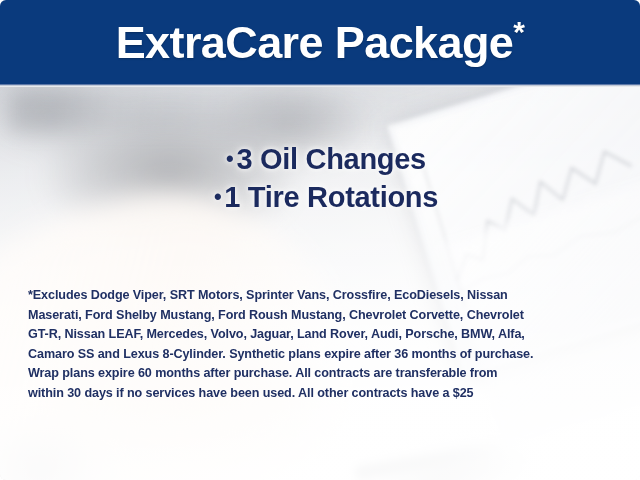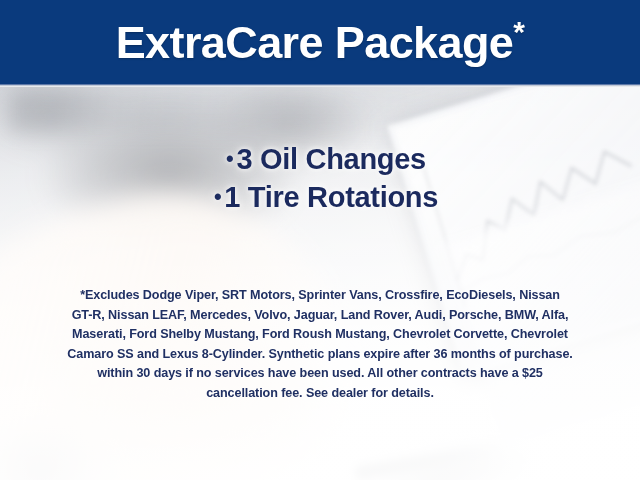--- a/index.html
+++ b/index.html
@@ -10,20 +10,21 @@
   body {
     font-family: "Liberation Sans", sans-serif;
   }
 
   #ad {
     position: relative;
     width: 640px;
     height: 480px;
     overflow: hidden;
     background: #f2f3f5;
+    border-radius: 6px;
   }
 
   
   .bg-photo {
     position: absolute;
     left: 0;
     top: 86px;
     width: 640px;
     height: 394px;
     overflow: hidden;
@@ -223,21 +224,21 @@
     vertical-align: 3px;
     padding-right: 3px;
   }
 
   
   .fineprint {
     position: absolute;
     left: 28px;
     top: 286px;
     width: 584px;
-    text-align: center;
+    text-align: left;
     color: #203063;
     font-size: 12.6px;
     font-weight: bold;
     line-height: 19.6px;
     letter-spacing: -0.1px;
     text-shadow: 0 0 4px rgba(255,255,255,0.95), 0 0 9px rgba(255,255,255,0.85);
   }
   .fineprint .fp-line {
     white-space: nowrap;
   }
@@ -274,20 +275,20 @@
   <div class="header-rule"></div>
   <div class="title"><span>ExtraCare Package</span><span class="star">*</span></div>
 
   <div class="bullets">
     <div class="bullet-line"><span class="dot">•</span><span>3 Oil Changes</span></div>
     <div class="bullet-line"><span class="dot">•</span><span>1 Tire Rotations</span></div>
   </div>
 
   <div class="fineprint">
     <div class="fp-line">*Excludes Dodge Viper, SRT Motors, Sprinter Vans, Crossfire, EcoDiesels, Nissan</div>
+    <div class="fp-line">Maserati, Ford Shelby Mustang, Ford Roush Mustang, Chevrolet Corvette, Chevrolet</div>
     <div class="fp-line">GT-R, Nissan LEAF, Mercedes, Volvo, Jaguar, Land Rover, Audi, Porsche, BMW, Alfa,</div>
-    <div class="fp-line">Maserati, Ford Shelby Mustang, Ford Roush Mustang, Chevrolet Corvette, Chevrolet</div>
     <div class="fp-line">Camaro SS and Lexus 8-Cylinder. Synthetic plans expire after 36 months of purchase.</div>
+    <div class="fp-line">Wrap plans expire 60 months after purchase. All contracts are transferable from</div>
     <div class="fp-line">within 30 days if no services have been used. All other contracts have a $25</div>
-    <div class="fp-line">cancellation fee. See dealer for details.</div>
   </div>
 
 </div>
 
 </body></html>

